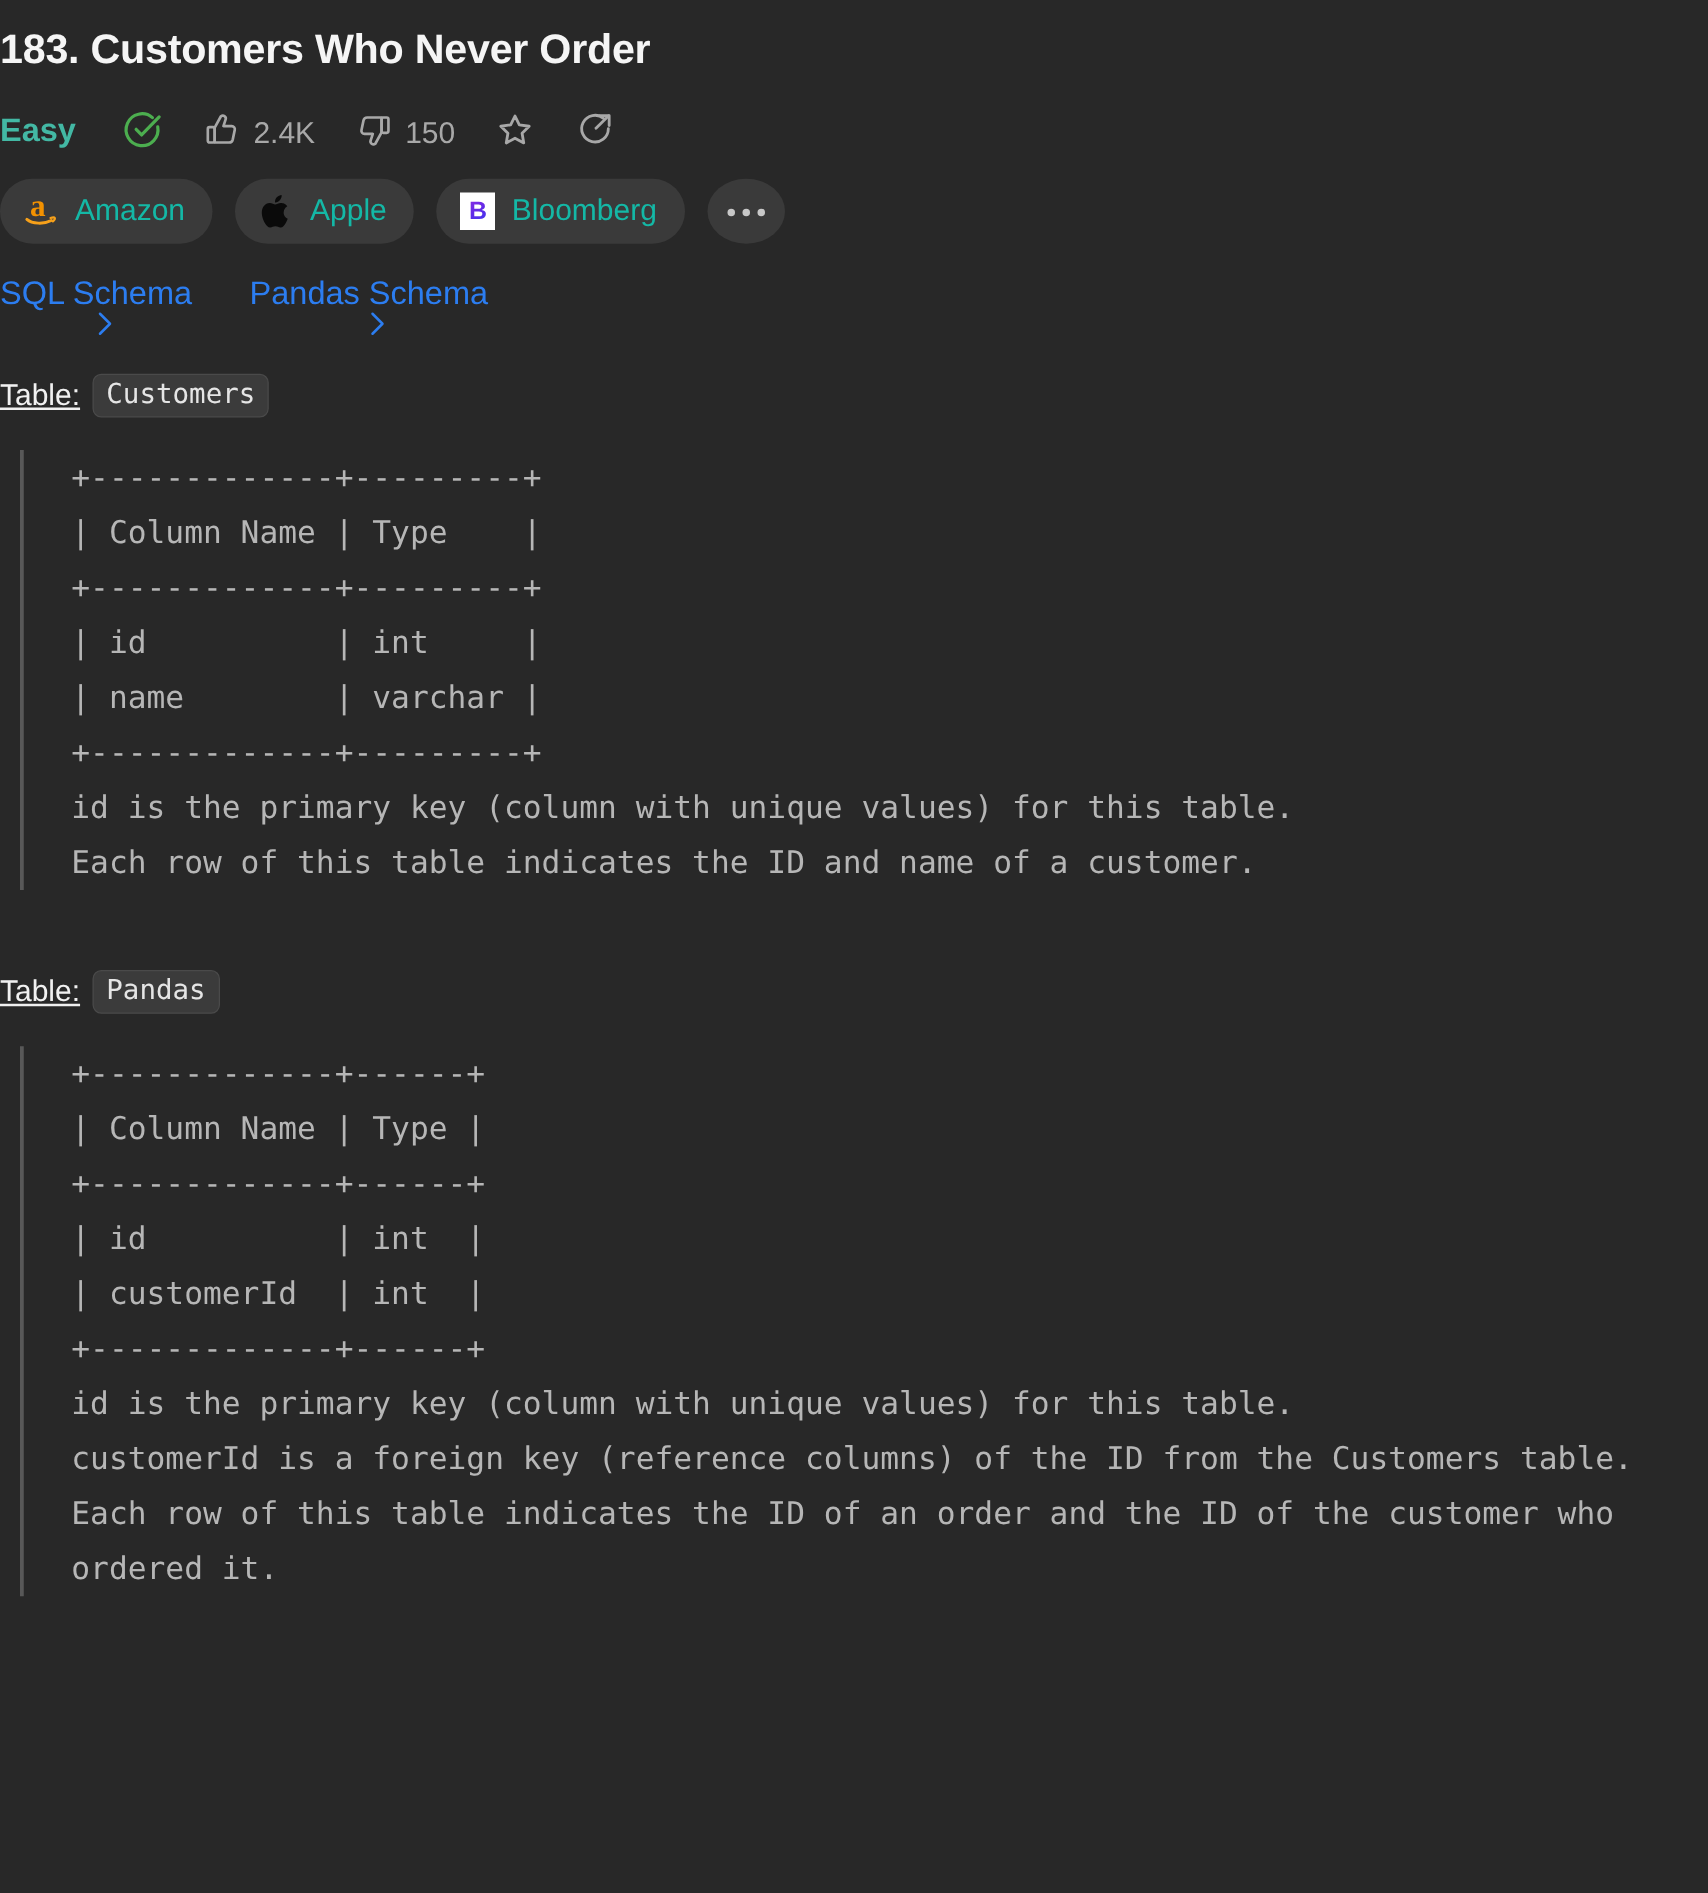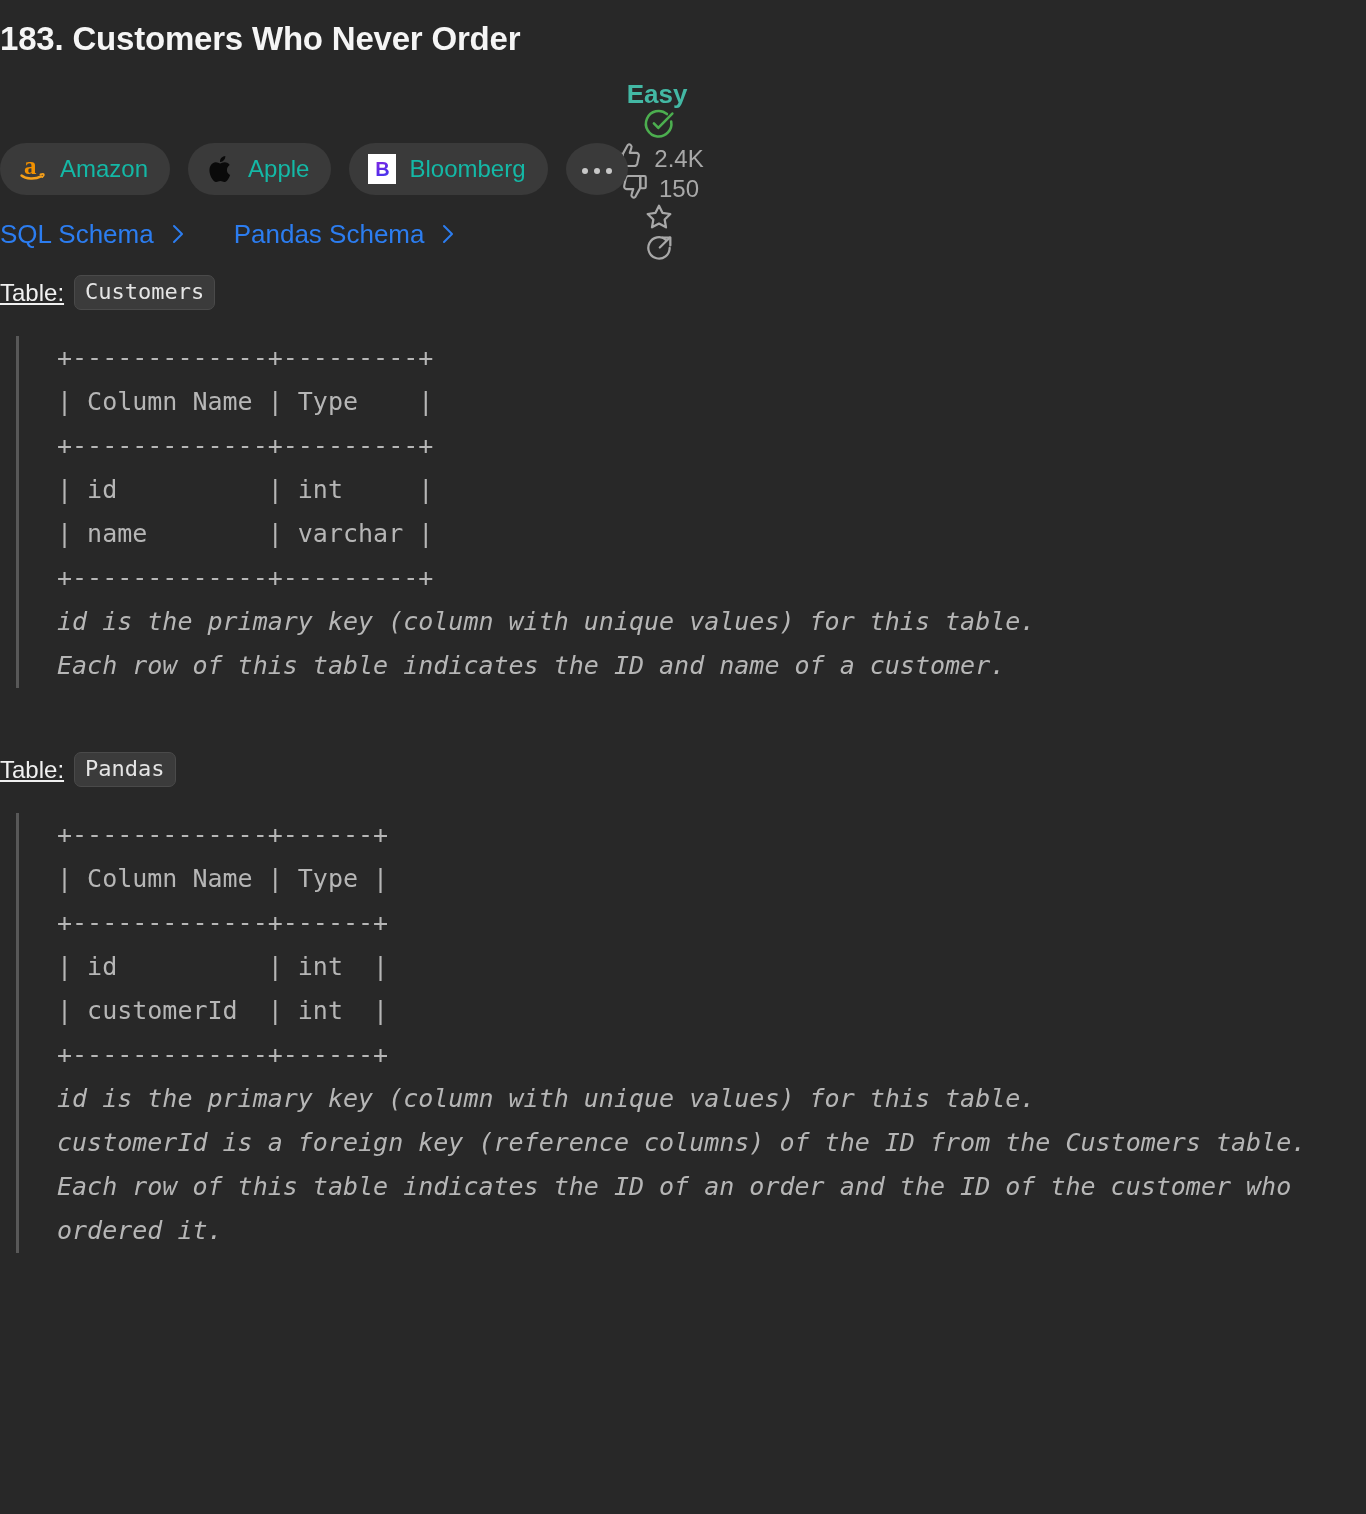--- a/index.html
+++ b/index.html
@@ -32,21 +32,20 @@
     margin: 0 0 20px 0;
     white-space: nowrap;
   }
 
   
   .meta-row {
     display: flex;
     align-items: center;
     height: 46px;
     margin-bottom: 16px;
-    flex-direction: column;
   }
   .difficulty {
     font-size: 26px;
     font-weight: 600;
     color: #43b8a4;
     margin-right: 36px;
     line-height: 1;
   }
   .meta-item {
     display: flex;
@@ -144,20 +143,21 @@
     margin-bottom: 28px;
   }
   .schema-link {
     display: flex;
     align-items: center;
     color: #2c7df0;
     font-size: 26px;
     margin-right: 46px;
     line-height: 1;
     text-decoration: none;
+    flex-direction: column;
   }
   .schema-link .chev { margin-left: 14px; display: block; }
 
   
   .table-heading {
     display: flex;
     align-items: center;
     font-size: 24px;
     color: #f0f0f0;
     margin-bottom: 26px;
@@ -190,21 +190,20 @@
     white-space: pre;
     letter-spacing: 0px;
   }
   pre.note {
     font-family: "DejaVu Sans Mono", monospace;
     font-size: 25px;
     line-height: 44px;
     color: #b6b6b6;
     margin: 0;
     white-space: pre-wrap;
-    font-style: italic;
   }
 </style>
 </head>
 <body>
 
 <div class="page">
 
   <h1 class="title">183. Customers Who Never Order</h1>
 
   <div class="meta-row">

